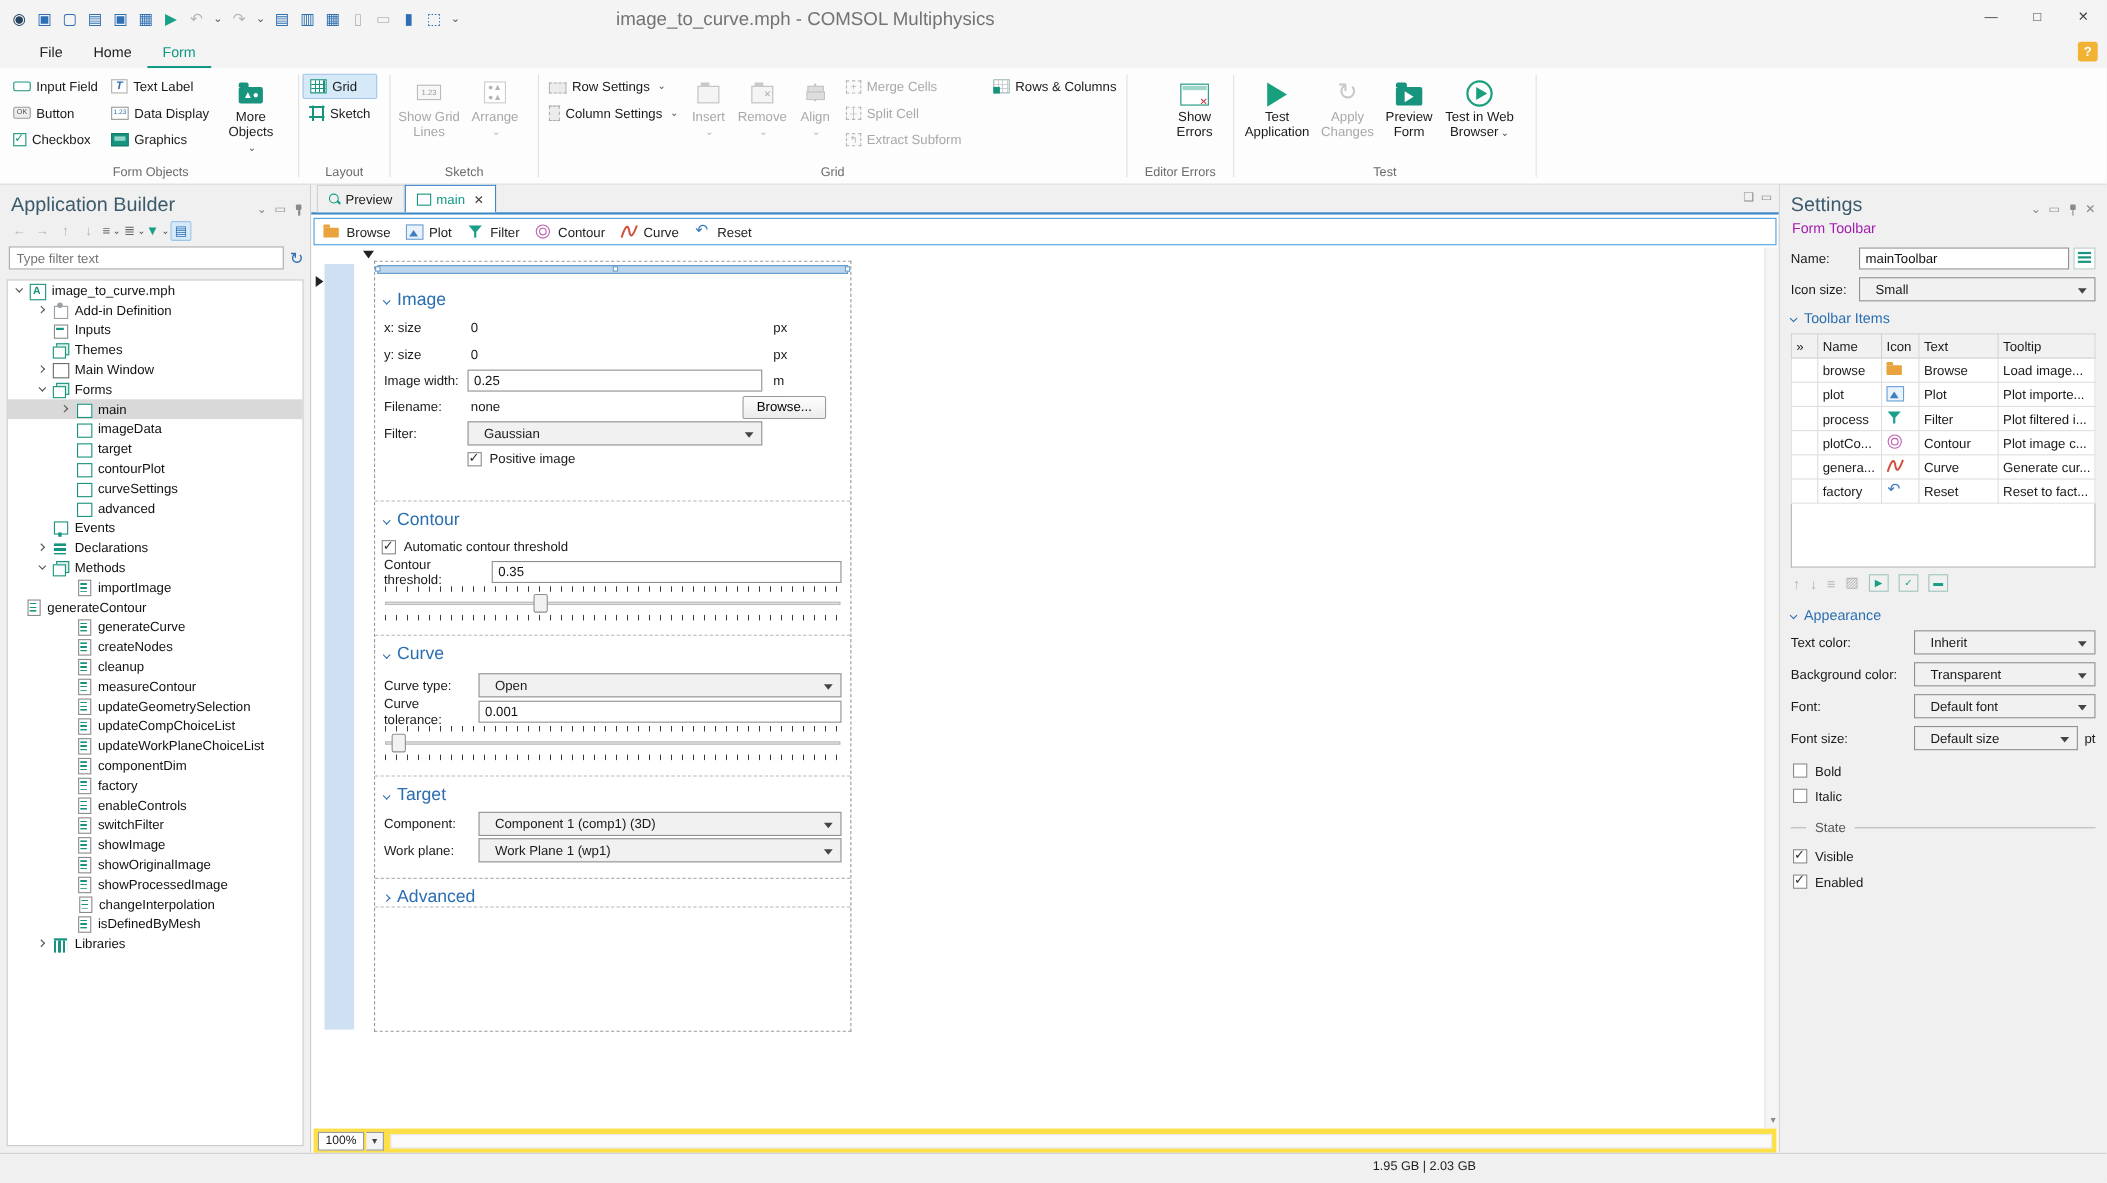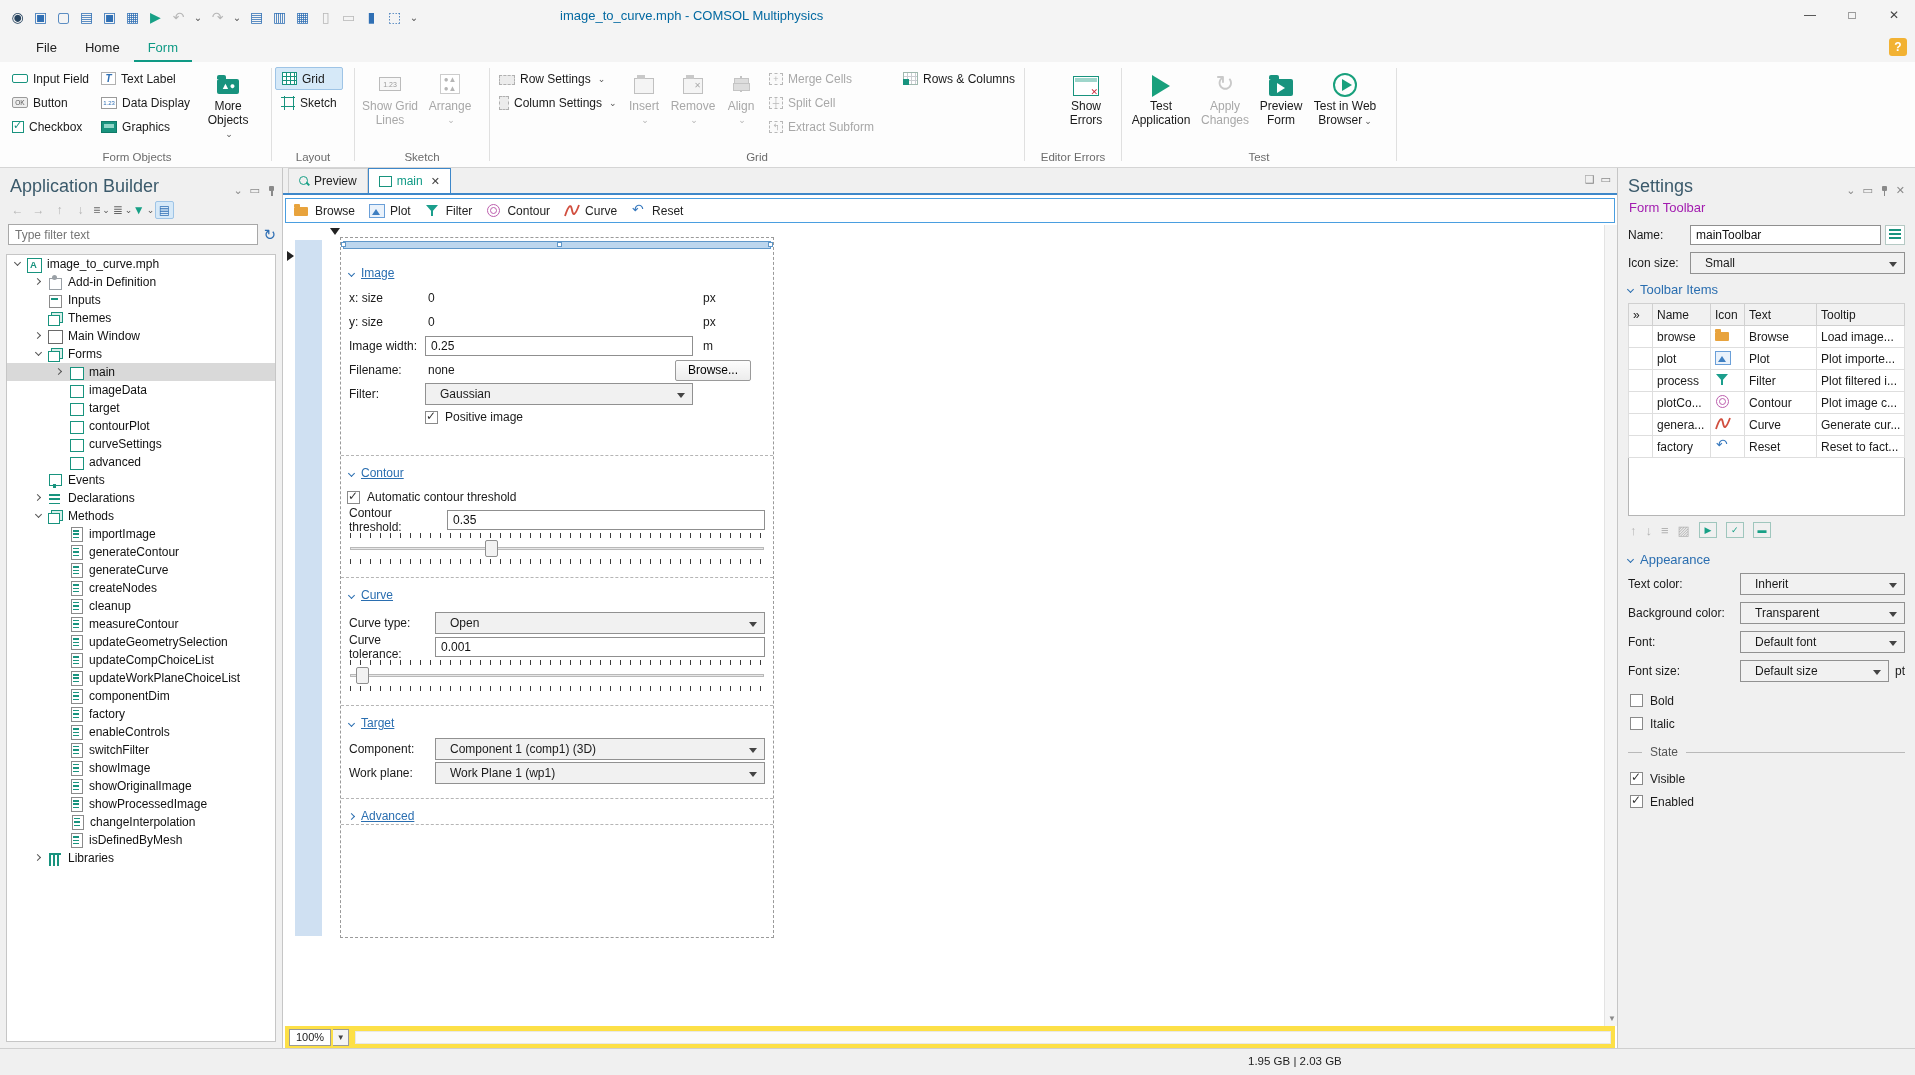--- a/index.html
+++ b/index.html
@@ -4,21 +4,21 @@
 <style>
   * { margin:0; padding:0; box-sizing:border-box; }
   html,body { width:1915px; height:1075px; overflow:hidden; font-family:"Liberation Sans","DejaVu Sans",sans-serif; font-size:12px; color:#1a1a1a; background:#f0f0f0; }
 
   
   #titlebar { position:absolute; left:0; top:0; width:1915px; height:34px; background:#f4f4f4; display:flex; align-items:center; }
   #qat { display:flex; align-items:center; gap:4px; padding-left:8px; }
   .q { width:19px; height:19px; display:flex; align-items:center; justify-content:center; font-size:14px; position:relative; border-radius:2px; }
   .q::before { content:attr(data-glyph); }
   .q.blue { color:#2f6fb4; } .q.gray { color:#b7b7b7; } .q.teal { color:#17a086; } .q.dark { color:#27445f; } .q.small { font-size:10px; color:#555; width:12px; }
-  #title-text { position:absolute; left:560px; top:8px; color:#0369a1; font-size:13px; }
+  #title-text { position:absolute; left:560px; top:8px; color:#737373; font-size:17px; }
   #wincontrols { position:absolute; right:0; top:0; display:flex; }
   .wbtn { width:42px; height:30px; display:flex; align-items:center; justify-content:center; color:#444; font-size:12px; }
 
   
   #tabrow { position:absolute; left:0; top:32px; width:1915px; height:30px; background:#f4f4f4; display:flex; align-items:flex-end; padding-left:22px; }
   .rtab { padding:5px 14px 7px; font-size:13px; color:#222; }
   .rtab.active { color:#0f9a85; border-bottom:2px solid #0f9a85; padding-bottom:5px; }
   #help-btn { position:absolute; right:8px; top:38px; width:18px; height:18px; background:#f2b233; border-radius:3px; color:#fff; font-weight:bold; font-size:12px; display:flex; align-items:center; justify-content:center; }
 
   
@@ -161,21 +161,21 @@
 
   #canvas { position:absolute; left:2px; top:57px; right:15px; bottom:22px; background:#fff; overflow:hidden; }
   #col-band { position:absolute; left:10px; top:15px; width:27px; height:696px; background:#cfe0f2; }
   #row-marker { position:absolute; left:2px; top:26px; width:0; height:0; border-top:5px solid transparent; border-bottom:5px solid transparent; border-left:7px solid #222; }
   #col-marker { position:absolute; left:45px; top:3px; width:0; height:0; border-left:5px solid transparent; border-right:5px solid transparent; border-top:7px solid #222; }
   #form-rect { position:absolute; left:55px; top:12px; width:434px; height:701px; border:1px dashed #9a9a9a; background:#fff; }
   #selstrip { position:absolute; left:2px; top:3px; right:2px; height:8px; background:#bcd6ee; border:1px solid #5f97c9; }
   .handle { position:absolute; width:5px; height:5px; background:#fff; border:1px solid #5f97c9; top:0px; }
   .fsection { border-bottom:1px dashed #b5b5b5; padding:4px 6px 8px; }
   .fsection.last { border-bottom:none; }
-  .sech { display:flex; align-items:center; gap:7px; color:#2a6eb0; font-size:12px; height:22px; margin:2px 0 2px 2px;text-decoration:underline; }
+  .sech { display:flex; align-items:center; gap:7px; color:#2a6eb0; font-size:16px; height:22px; margin:2px 0 2px 2px; }
   .sech .chev { position:static; border-color:#2a6eb0; }
   .frow { display:flex; align-items:center; height:24px; padding:0 2px; }
   .flabel { width:76px; flex:none; }
   .flabel.w96 { width:98px; } .flabel.w86 { width:86px; }
   .fval { width:268px; flex:none; padding-left:3px; }
   .funit { margin-left:10px; }
   .inp { height:20px; border:1px solid #8f8f8f; background:#fff; font-size:12px; padding:0 5px; font-family:inherit; color:#111; }
   .inp.w268 { width:268px; flex:none; }
   .inp.grow { flex:1; }
   .dd { height:22px; background:#f1f1f1; border:1px solid #919191; display:flex; align-items:center; padding:0 22px 0 14px; position:relative; }
@@ -576,21 +576,21 @@
             <span class="chev cdown"></span>
           </span>
           <span class="ti ti-stack"></span>
           <span class="tlabel">Methods</span>
         </div>
         <div class="trow" style="padding-left: 46px;">
           <span class="chevbox"></span>
           <span class="ti ti-doc"></span>
           <span class="tlabel">importImage</span>
         </div>
-        <div class="trow" style="padding-left: 46px;">
+        <div class="trow" style="">
           <span class="chevbox"></span>
           <span class="ti ti-doc"></span>
           <span class="tlabel">generateContour</span>
         </div>
         <div class="trow" style="padding-left: 46px;">
           <span class="chevbox"></span>
           <span class="ti ti-doc"></span>
           <span class="tlabel">generateCurve</span>
         </div>
         <div class="trow" style="padding-left: 46px;">

